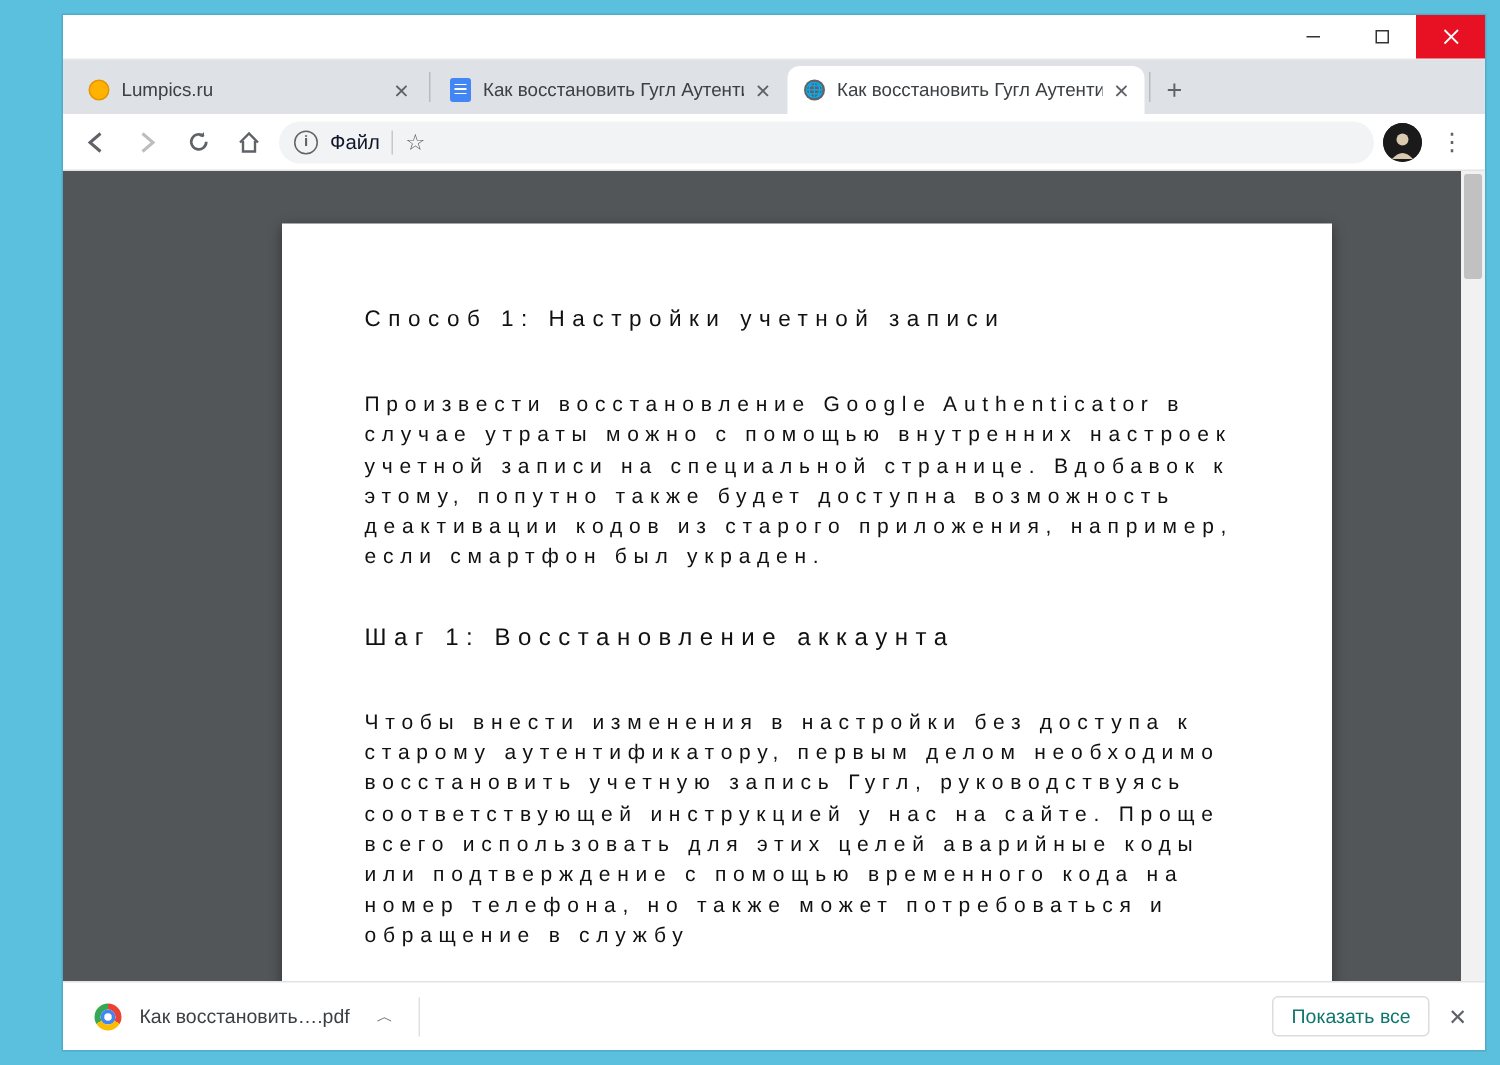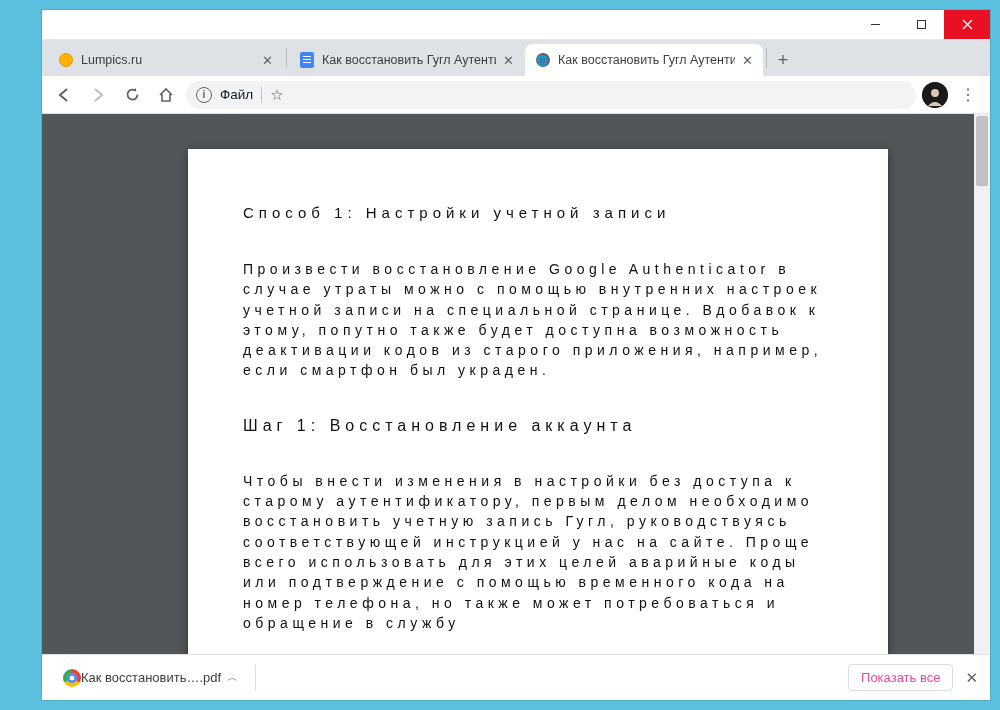--- a/index.html
+++ b/index.html
@@ -106,31 +106,31 @@
     font-family: Arial, sans-serif;
     color:#111;
   }
   .h1 { font-size:15px; letter-spacing:5px; margin-bottom:38px; }
   .para { font-size:14px; letter-spacing:4.5px; line-height:1.45; margin-bottom:36px;}
   .h2 { font-size:16px; letter-spacing:5px; margin-bottom:36px;}
   .downloads {
     height: 46px; background:#fff; border-top:1px solid #e3e3e3;
     display:flex; align-items:center; padding:0 12px;
   }
-  .dl-item { display:flex; align-items:center; gap:0; font-size:13px; color:#3c4043;
+  .dl-item { display:flex; align-items:center; gap:12px; font-size:13px; color:#3c4043;
     padding:4px 8px; border:1px solid transparent; border-radius:16px; }
   .dl-chrome { width:18px; height:18px; border-radius:50%;
     background: conic-gradient(#ea4335 0 120deg,#fbbc05 120deg 240deg,#34a853 240deg 360deg);
     position:relative;}
   .dl-chrome::after { content:""; position:absolute; inset:4px; border-radius:50%;
     background:#fff; box-shadow: inset 0 0 0 2.5px #4285f4;}
   .dl-caret { color:#5f6368; font-size:11px; margin-left:6px;}
   .dl-sep { width:1px; height:26px; background:#e0e0e0; margin:0 8px;}
   .dl-spacer { flex:1;}
-  .show-all { font-size:13px; color:#ec4899; padding:5px 12px; border:1px solid #dadce0;
+  .show-all { font-size:13px; color:#0f766e; padding:5px 12px; border:1px solid #dadce0;
     border-radius:4px; background:#fff;text-align:center;}
   .dl-close { color:#5f6368; margin-left:12px; font-size:15px;}
   svg { display:block; }
 </style>
 </head>
 <body>
 
 <div class="window">
 
   <div class="titlebar">

